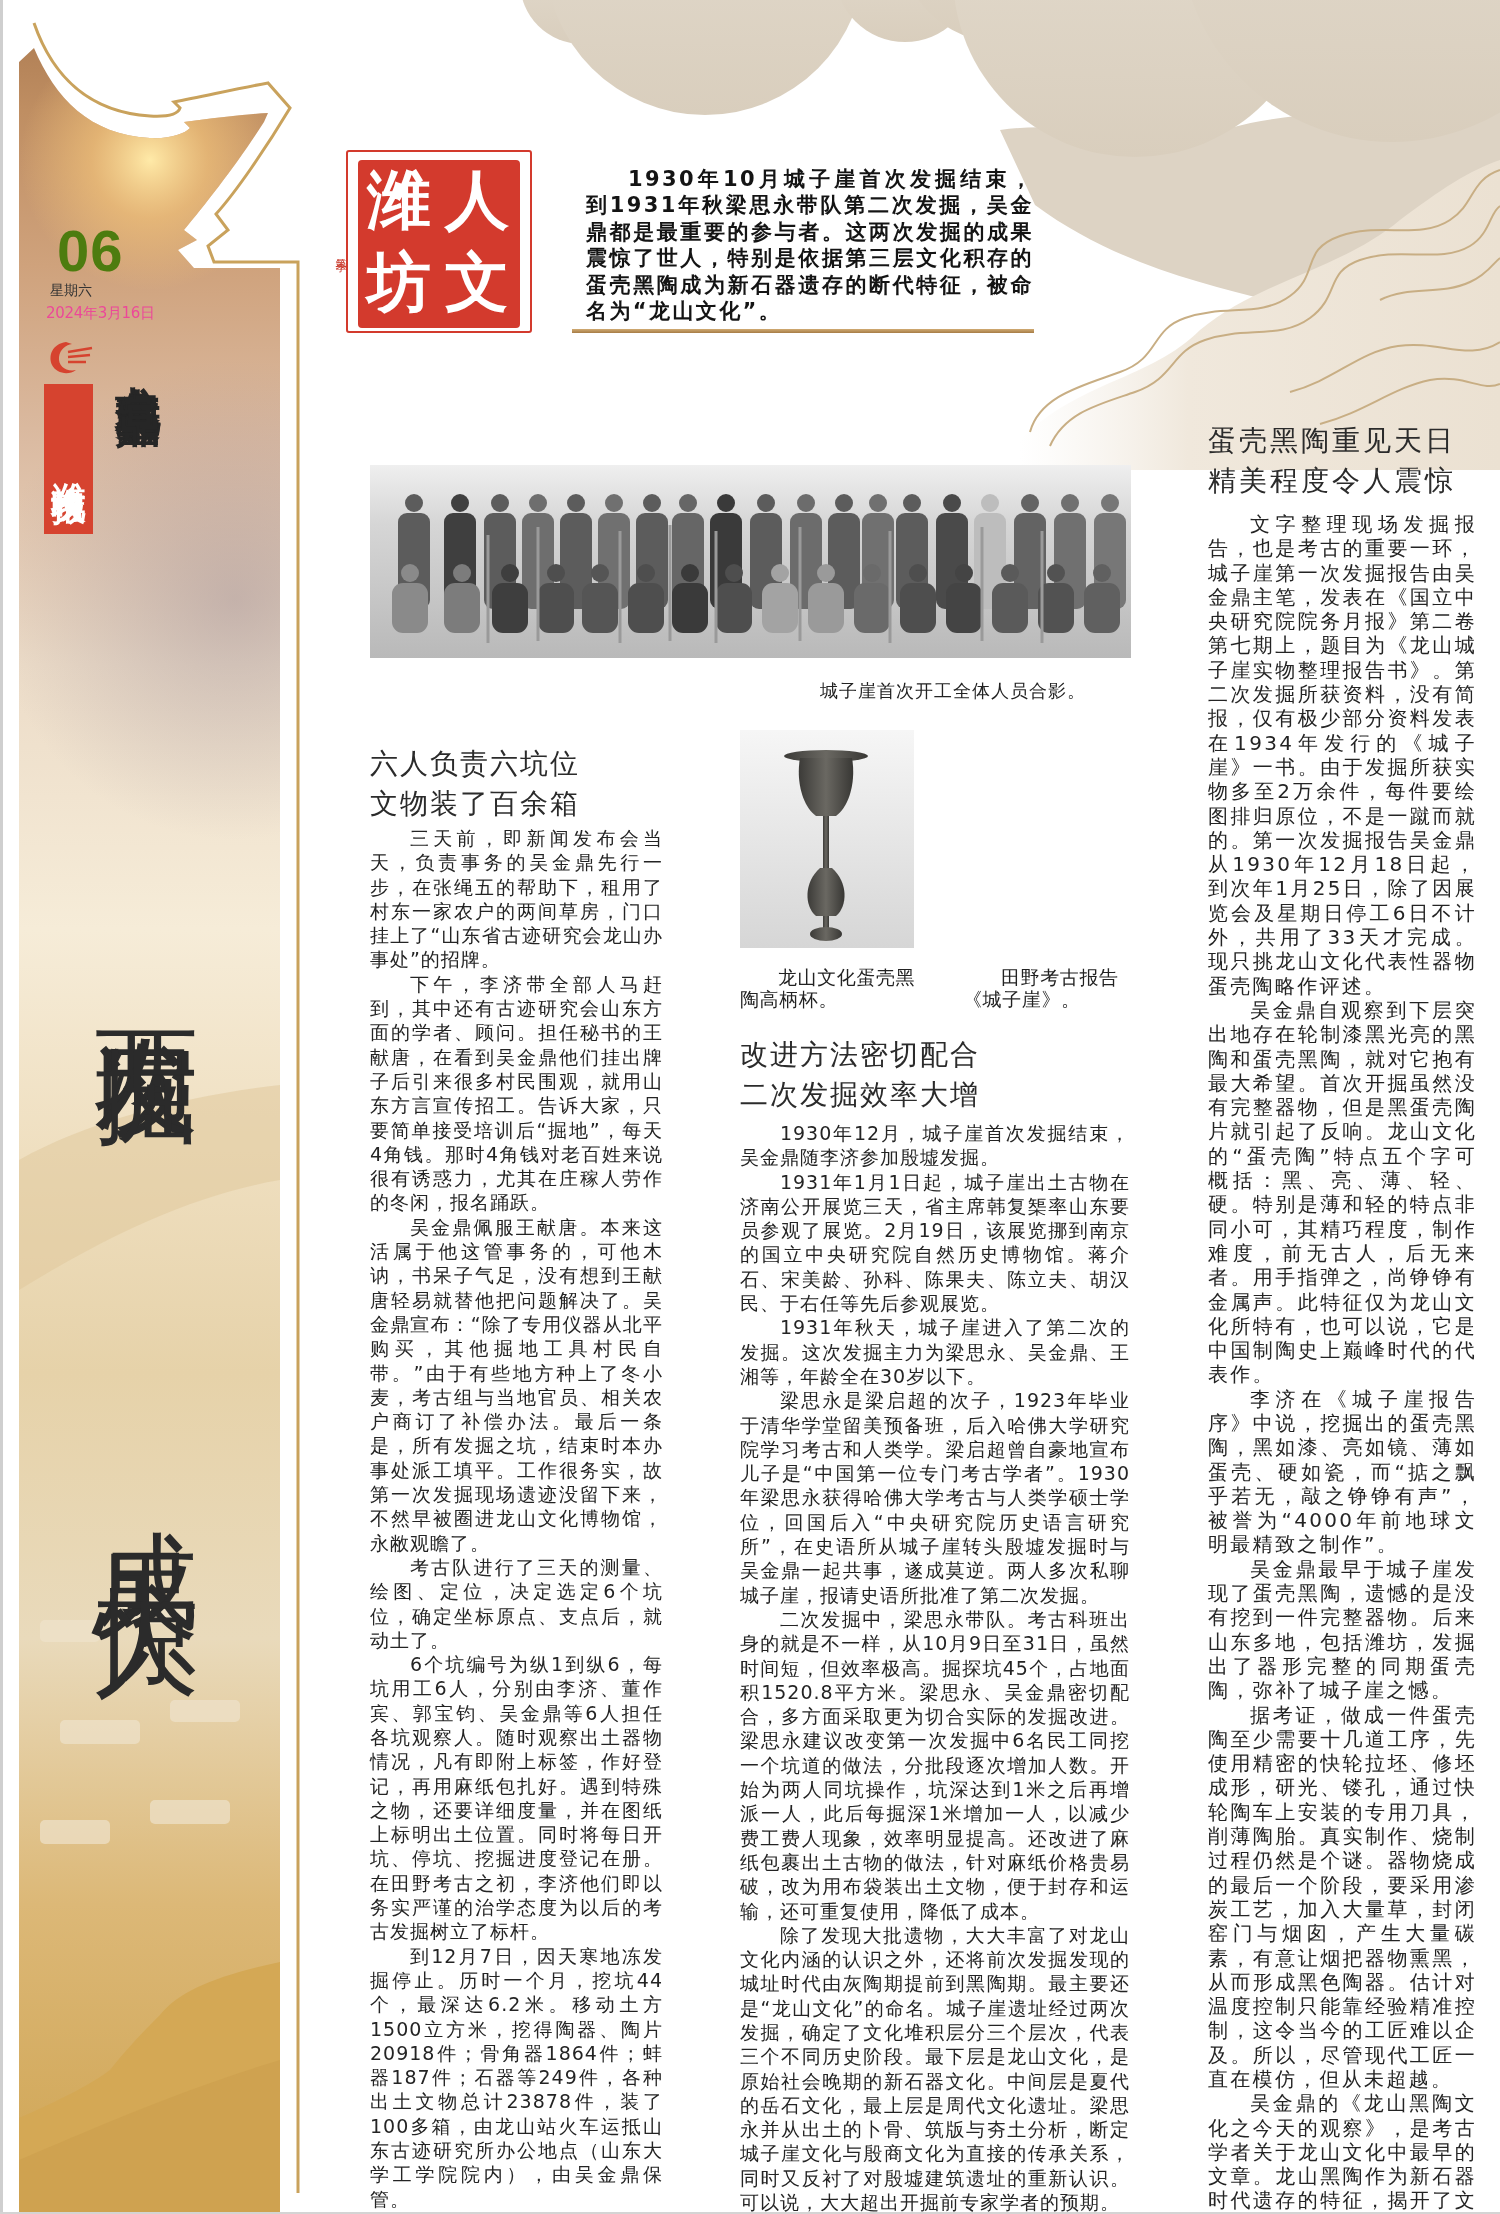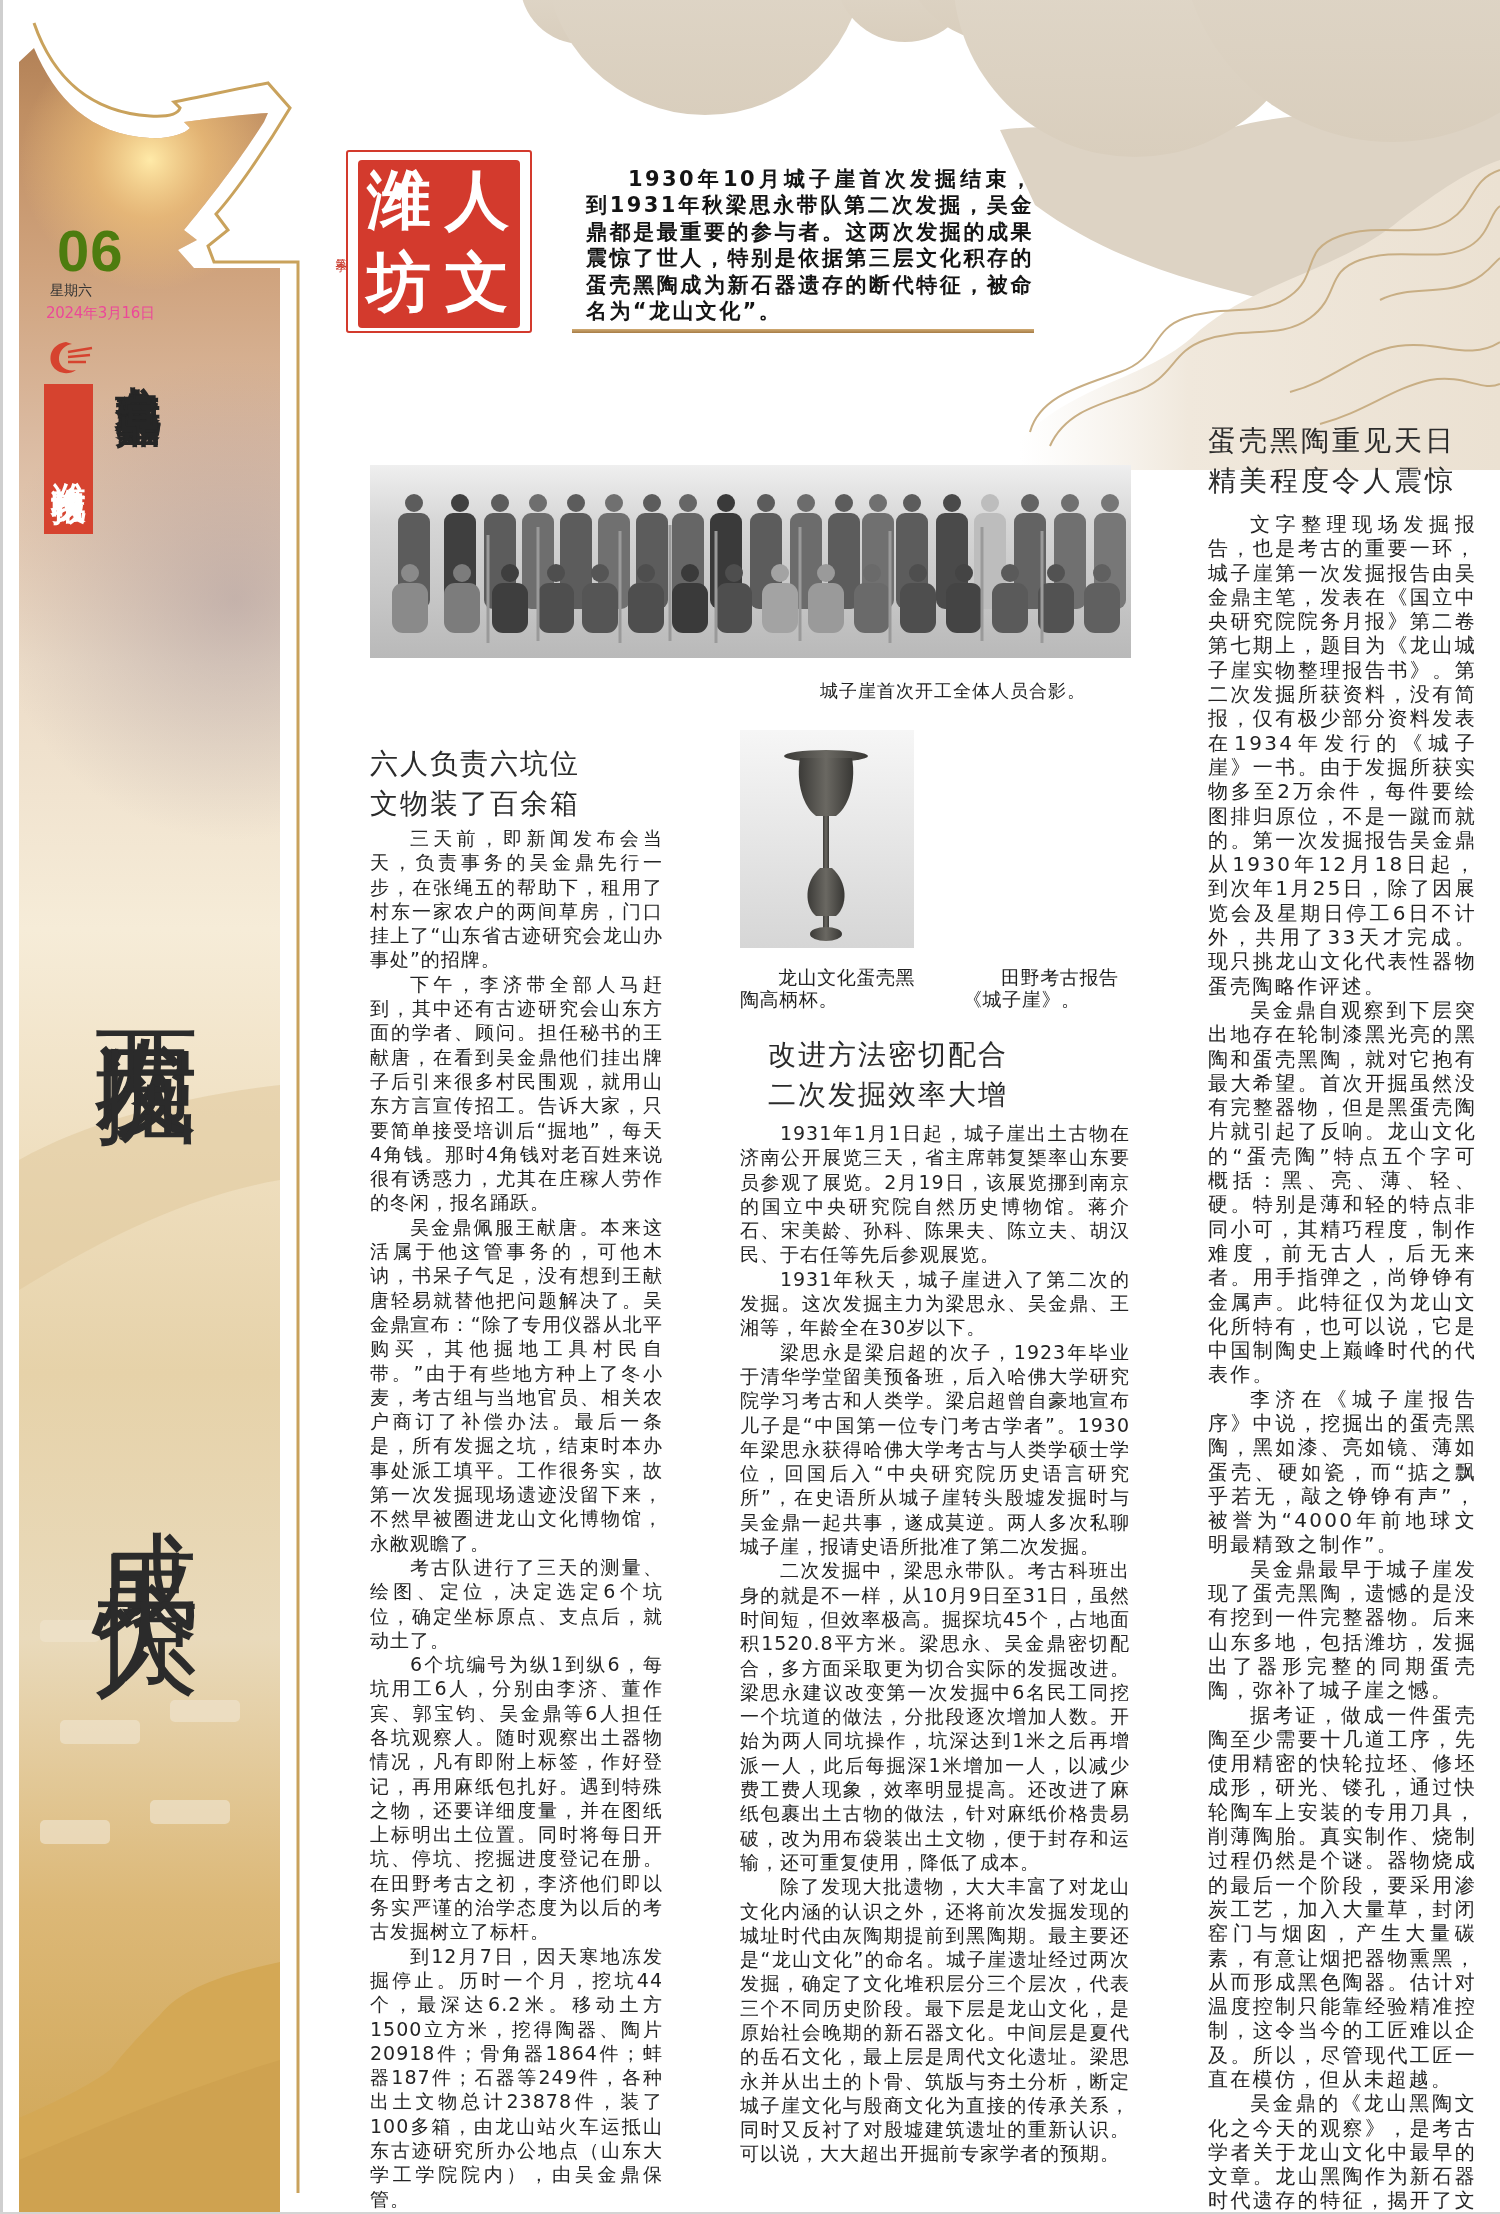--- a/index.html
+++ b/index.html
@@ -32,21 +32,21 @@
 .headline span{display:block;white-space:nowrap}
 .body-text{font-size:19px;letter-spacing:1px;line-height:24.3px;color:#242424}
 .body-text p{text-indent:2.1em;text-align:justify}
 .col1-head{left:370px;top:744px;width:300px}
 .col1-body{left:370px;top:826px;width:293px}
 .img-cup{left:740px;top:730px;width:174px;height:218px}
 .img-book{left:963px;top:730px;width:167px;height:218px}
 .cap{font-size:19px;letter-spacing:0.6px;line-height:22px;text-indent:2em;color:#222}
 .cap-cup{left:740px;top:966px;width:180px}
 .cap-book{left:963px;top:966px;width:170px}
-.col2-head{left:768px;top:1035px;width:400px}
+.col2-head{left:740px;top:1035px;width:400px}
 .col2-body{left:740px;top:1121px;width:390px}
 .col3-head{left:1208px;top:421px;width:280px;letter-spacing:3px}
 .col3-body{left:1208px;top:512px;width:269px;font-size:20px;letter-spacing:2.3px}
 </style>
 </head>
 <body>
 
 <div id="page">
 
   <svg class="decor" width="1500" height="470" viewBox="0 0 1500 470">
@@ -266,20 +266,21 @@
     </svg>
   </div>
   <p class="abs cap cap-cup">龙山文化蛋壳黑陶高柄杯。</p>
   <p class="abs cap cap-book">田野考古报告《城子崖》。</p>
 
   <h2 class="abs headline col2-head">
     <span>改进方法密切配合</span>
     <span>二次发掘效率大增</span>
   </h2>
   <div class="abs body-text col2-body">
+    <p>1930年12月，城子崖首次发掘结束，吴金鼎随李济参加殷墟发掘。</p>
     <p>1931年1月1日起，城子崖出土古物在济南公开展览三天，省主席韩复榘率山东要员参观了展览。2月19日，该展览挪到南京的国立中央研究院自然历史博物馆。蒋介石、宋美龄、孙科、陈果夫、陈立夫、胡汉民、于右任等先后参观展览。</p>
     <p>1931年秋天，城子崖进入了第二次的发掘。这次发掘主力为梁思永、吴金鼎、王湘等，年龄全在30岁以下。</p>
     <p>梁思永是梁启超的次子，1923年毕业于清华学堂留美预备班，后入哈佛大学研究院学习考古和人类学。梁启超曾自豪地宣布儿子是“中国第一位专门考古学者”。1930年梁思永获得哈佛大学考古与人类学硕士学位，回国后入“中央研究院历史语言研究所”，在史语所从城子崖转头殷墟发掘时与吴金鼎一起共事，遂成莫逆。两人多次私聊城子崖，报请史语所批准了第二次发掘。</p>
     <p>二次发掘中，梁思永带队。考古科班出身的就是不一样，从10月9日至31日，虽然时间短，但效率极高。掘探坑45个，占地面积1520.8平方米。梁思永、吴金鼎密切配合，多方面采取更为切合实际的发掘改进。梁思永建议改变第一次发掘中6名民工同挖一个坑道的做法，分批段逐次增加人数。开始为两人同坑操作，坑深达到1米之后再增派一人，此后每掘深1米增加一人，以减少费工费人现象，效率明显提高。还改进了麻纸包裹出土古物的做法，针对麻纸价格贵易破，改为用布袋装出土文物，便于封存和运输，还可重复使用，降低了成本。</p>
     <p>除了发现大批遗物，大大丰富了对龙山文化内涵的认识之外，还将前次发掘发现的城址时代由灰陶期提前到黑陶期。最主要还是“龙山文化”的命名。城子崖遗址经过两次发掘，确定了文化堆积层分三个层次，代表三个不同历史阶段。最下层是龙山文化，是原始社会晚期的新石器文化。中间层是夏代的岳石文化，最上层是周代文化遗址。梁思永并从出土的卜骨、筑版与夯土分析，断定城子崖文化与殷商文化为直接的传承关系，同时又反衬了对殷墟建筑遗址的重新认识。可以说，大大超出开掘前专家学者的预期。</p>
   </div>
 
   <h2 class="abs headline col3-head">
     <span>蛋壳黑陶重见天日</span>
     <span>精美程度令人震惊</span>

